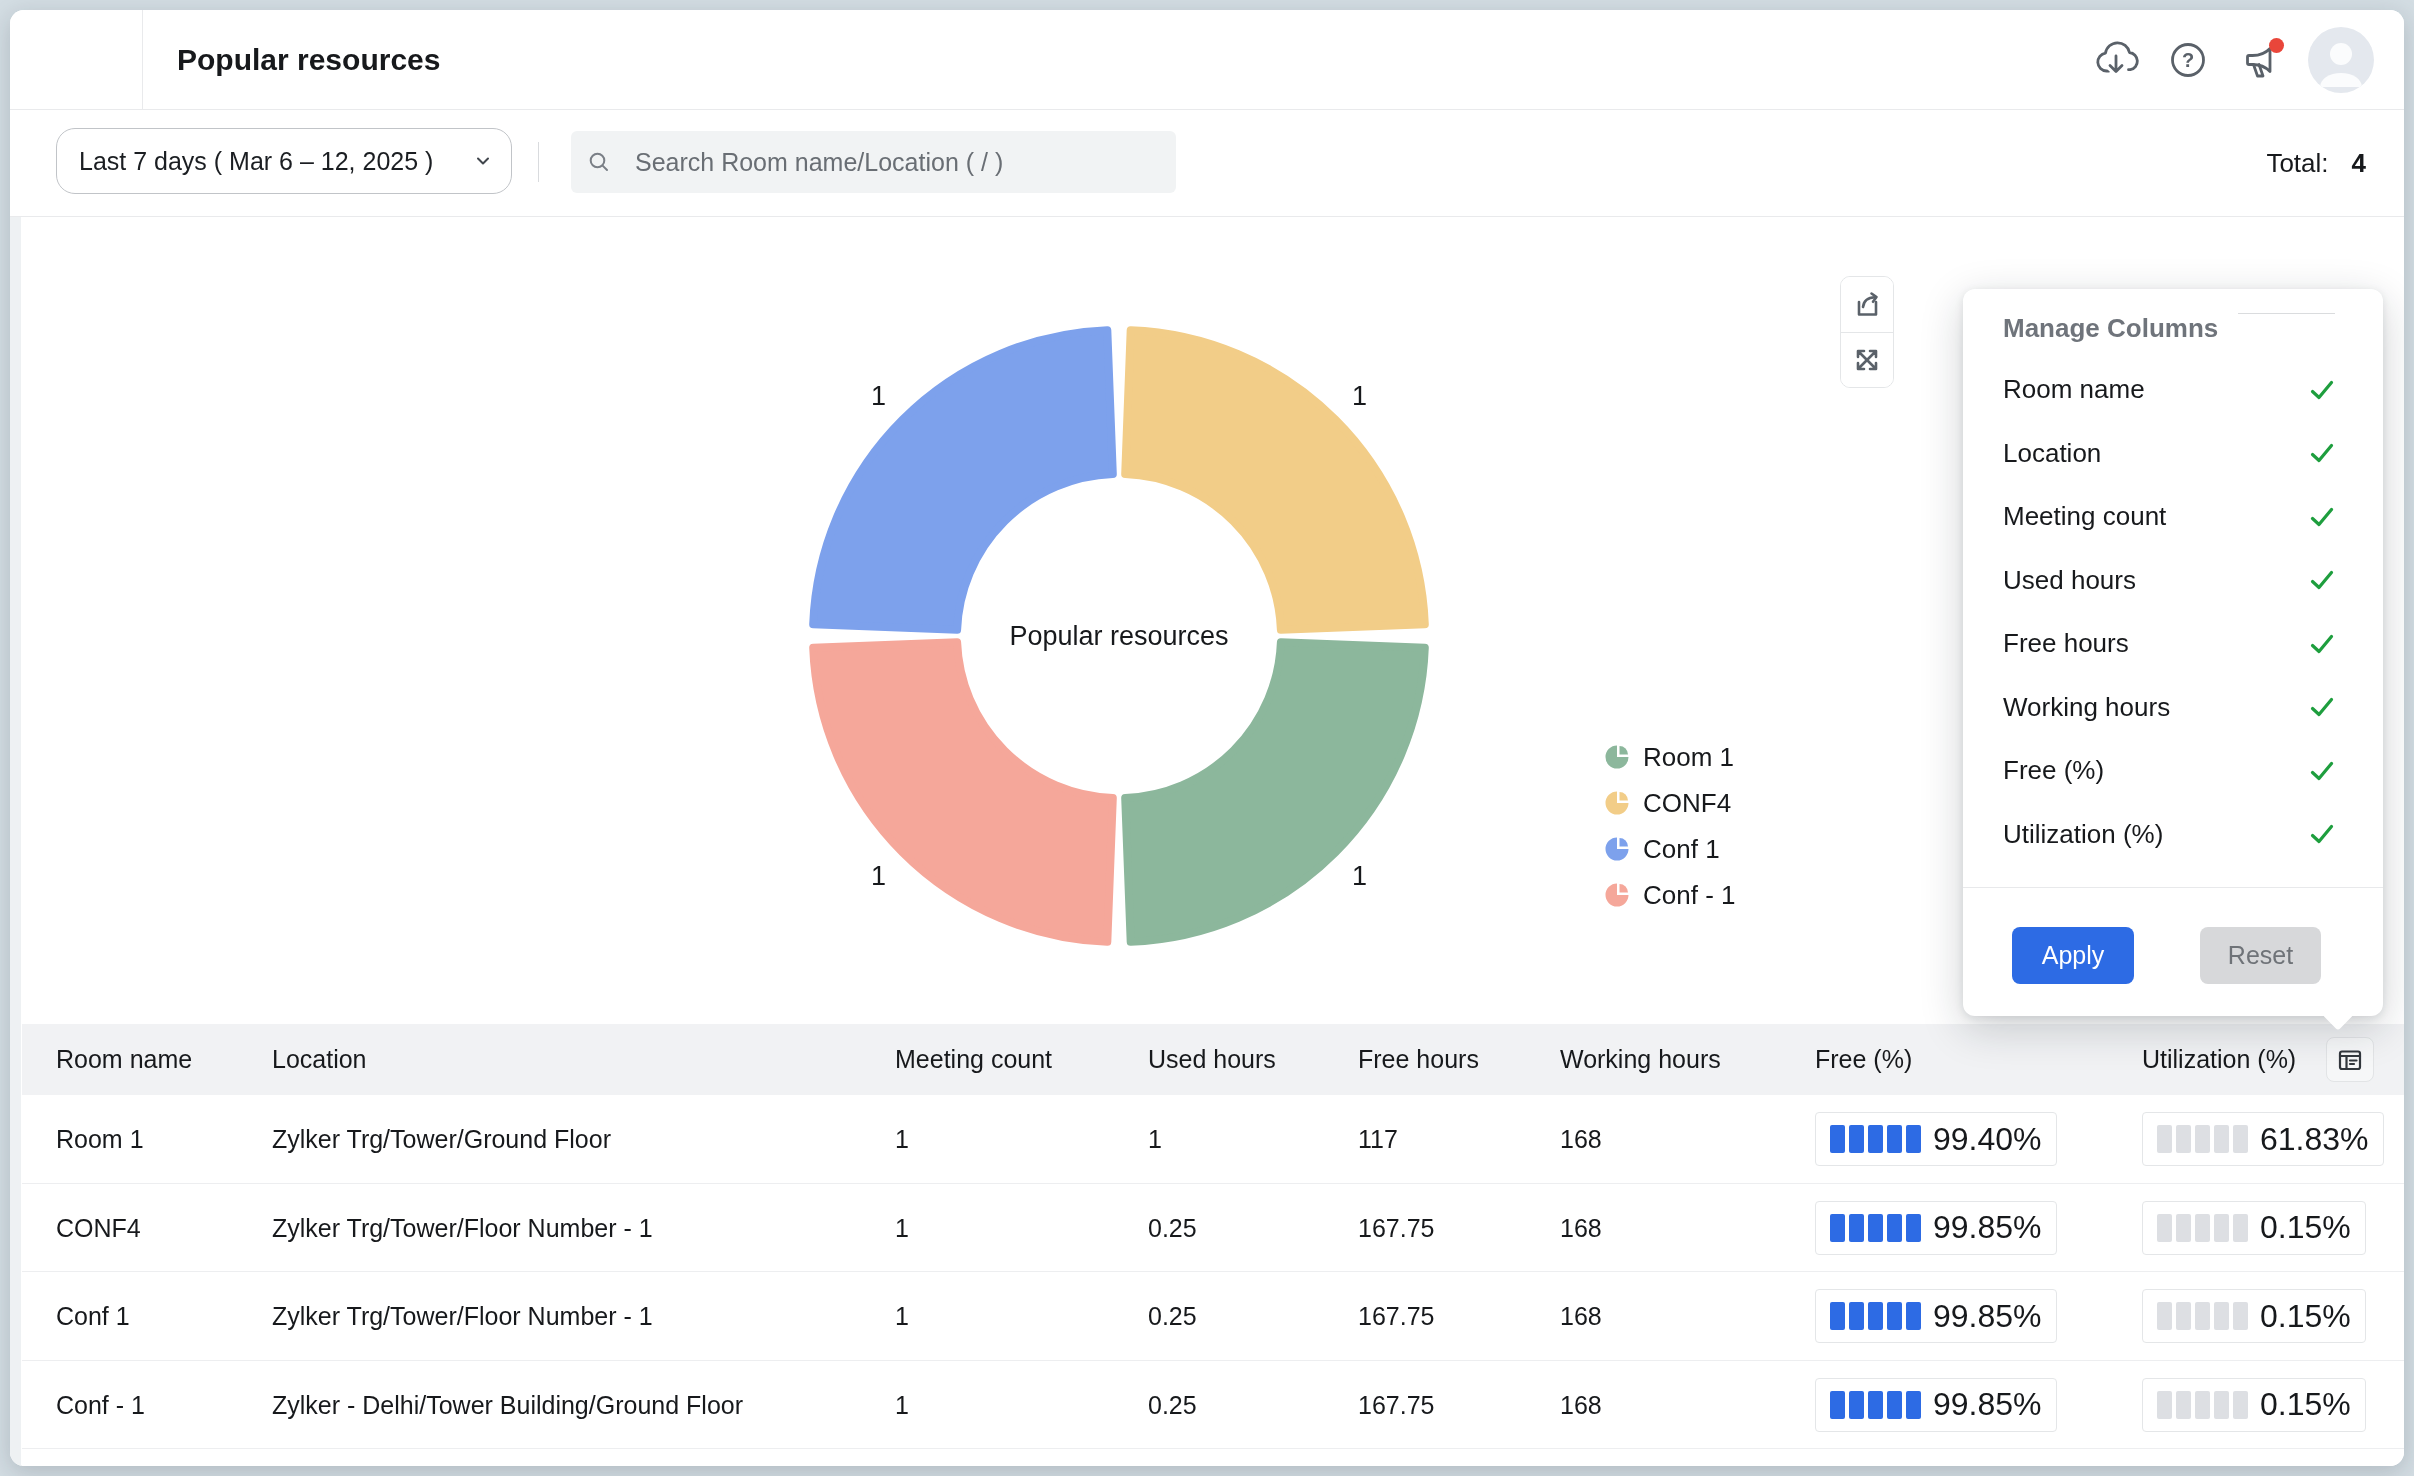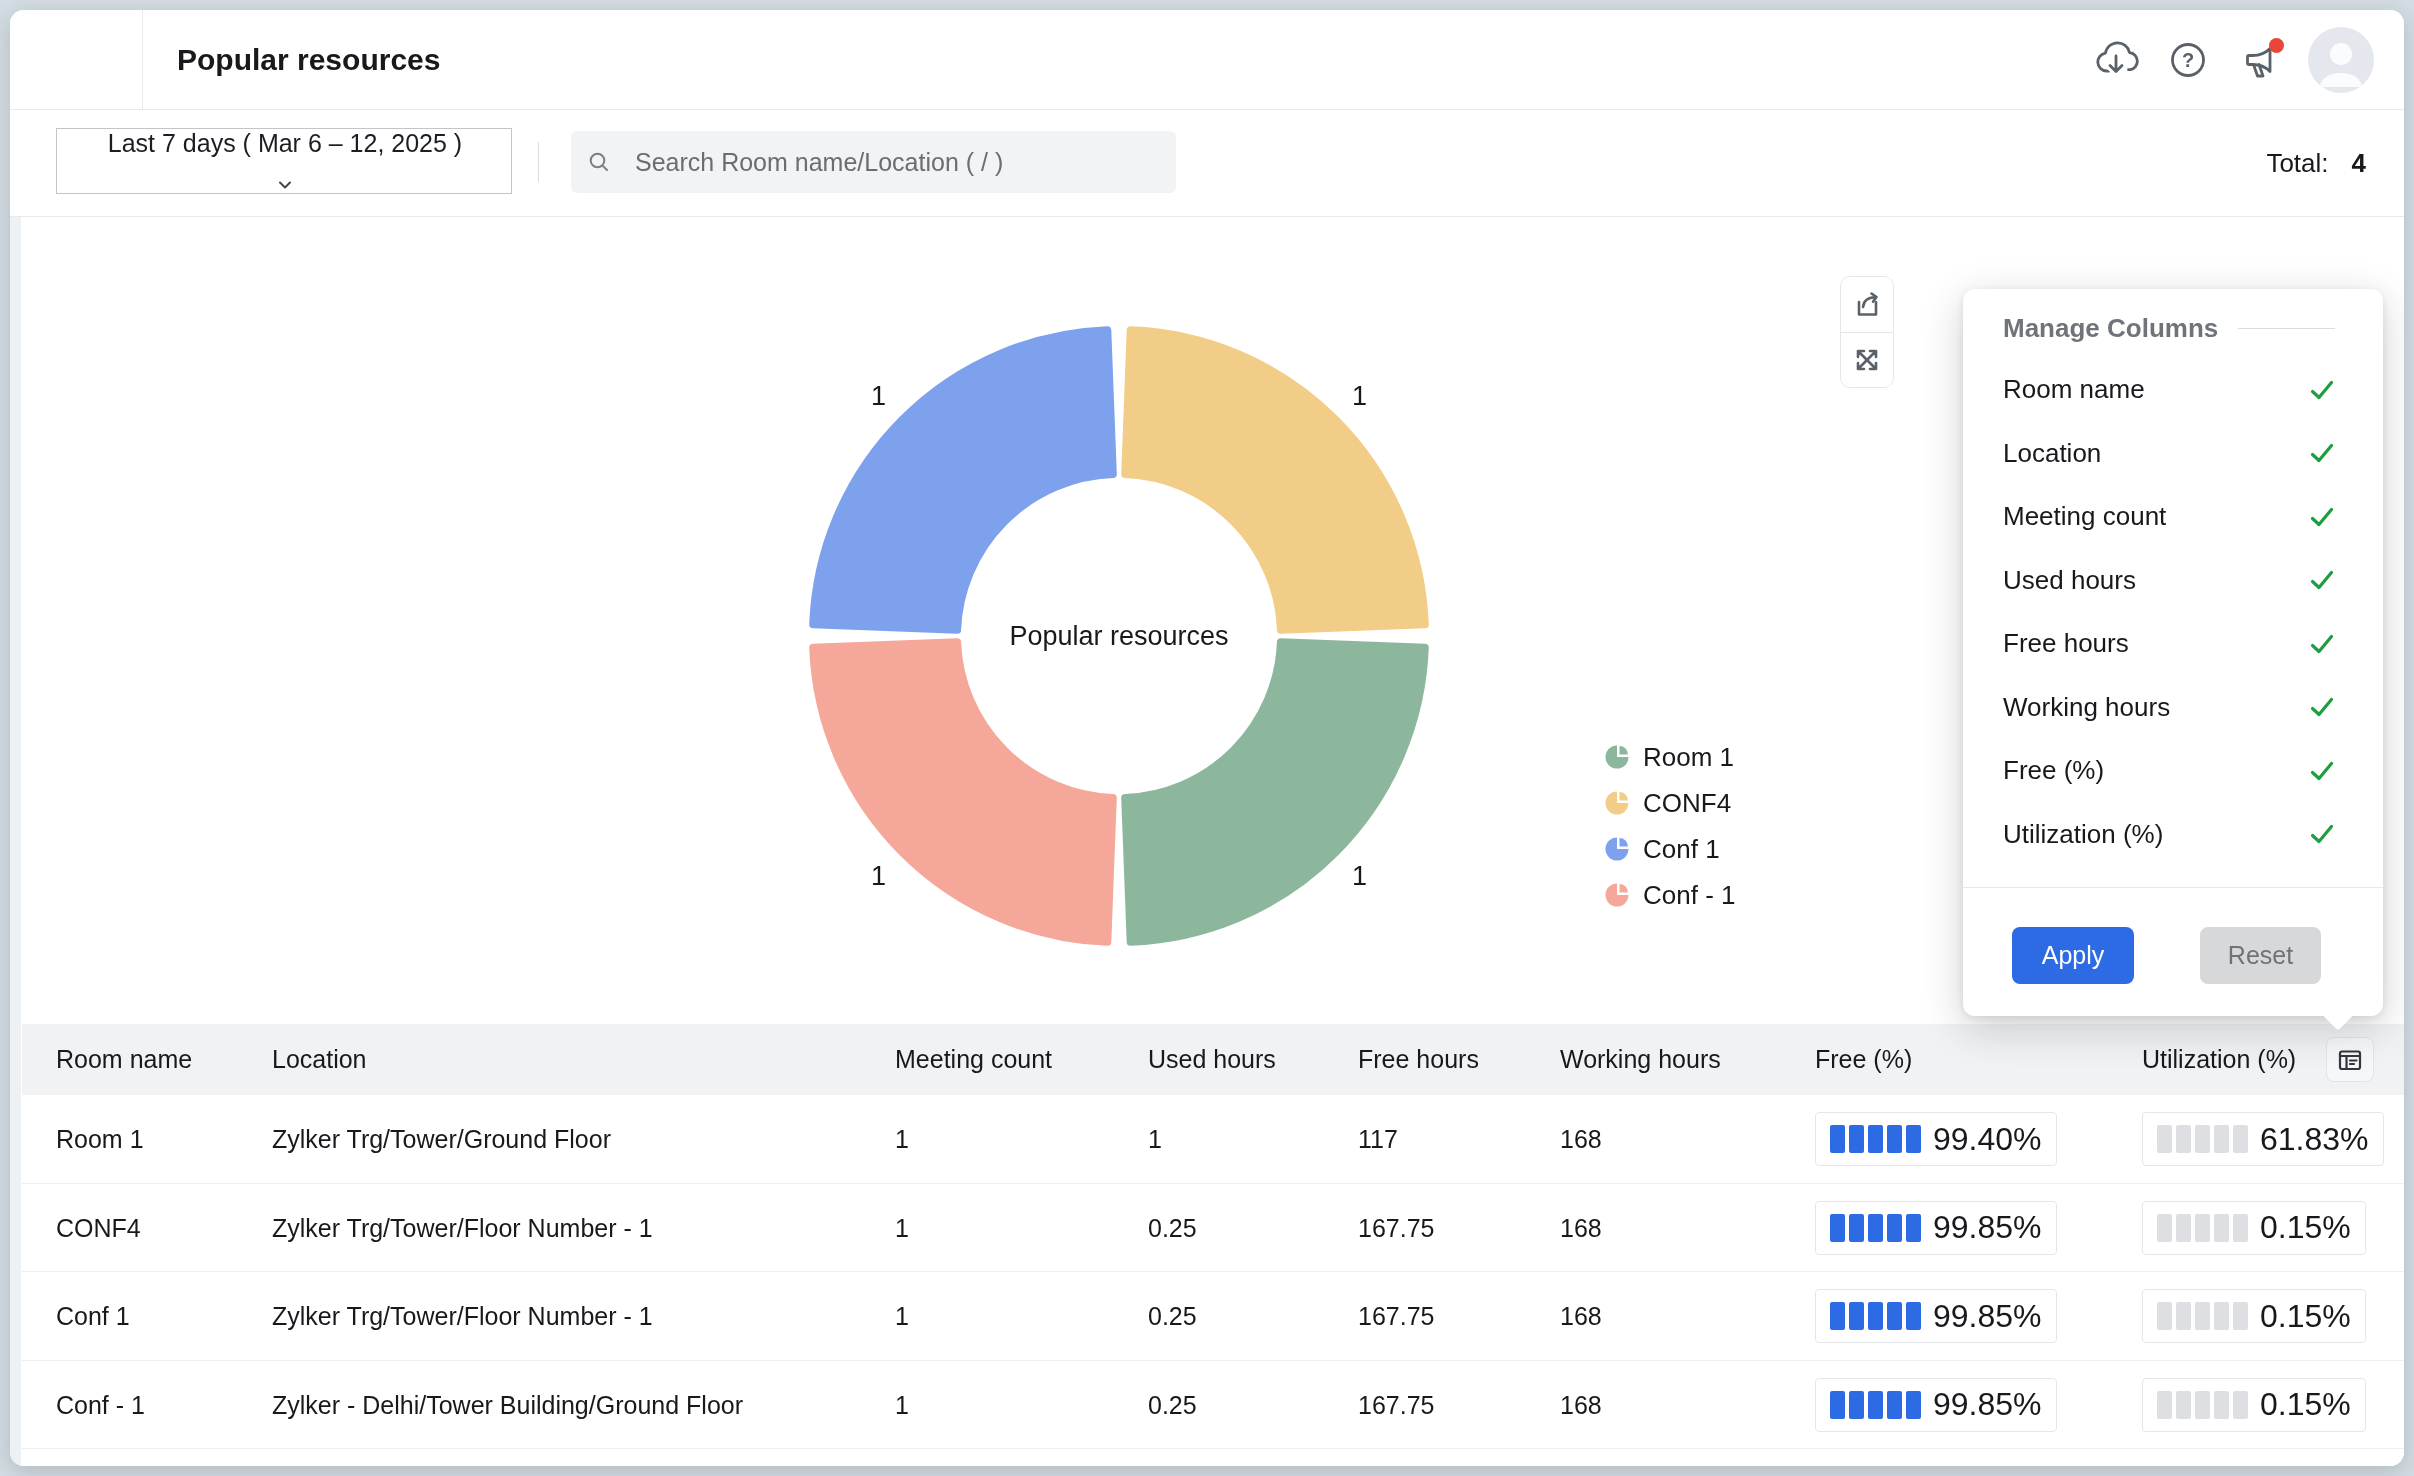--- a/index.html
+++ b/index.html
@@ -29,21 +29,21 @@
   .logo-divider{position:absolute;left:132px;top:0;width:1px;height:100px;background:var(--line);}
   .app-title{position:absolute;left:167px;top:0;height:100px;line-height:100px;font-size:30px;font-weight:600;color:var(--ink);}
   .header-actions{position:absolute;right:30px;top:0;height:100px;display:flex;align-items:center;gap:24px;}
   .icon-btn{width:48px;height:48px;border:none;background:transparent;display:flex;align-items:center;justify-content:center;cursor:pointer;position:relative;}
   .icon-btn svg{stroke:#5A6169;fill:none;stroke-width:2.8;stroke-linecap:round;stroke-linejoin:round;}
   .notif-dot{position:absolute;top:2px;right:0;width:15px;height:15px;border-radius:50%;background:var(--notification_red,#E9463A);}
   .avatar{width:66px;height:66px;border-radius:50%;overflow:hidden;background:#E4E8EE;}
 
   
   .filter-bar{position:absolute;left:0;top:100px;right:0;height:107px;background:#fff;border-bottom:1px solid var(--line);}
-  .date-dropdown{position:absolute;left:46px;top:18px;width:456px;height:66px;border:1px solid #C1C4C8;border-radius:0;background:#fff;display:flex;align-items:center;padding:0 20px 0 22px;cursor:pointer;flex-direction:column;}
+  .date-dropdown{position:absolute;left:46px;top:18px;width:456px;height:66px;border:1px solid #C1C4C8;border-radius:19px;background:#fff;display:flex;align-items:center;padding:0 20px 0 22px;cursor:pointer;}
   .date-dropdown .label{font-size:25px;font-weight:500;color:#1B1E22;flex:1;white-space:nowrap;}
   .vsep{position:absolute;left:528px;top:32px;width:1px;height:40px;background:#D9DBDE;}
   .search-box{position:absolute;left:561px;top:21px;width:605px;height:62px;background:#F1F3F4;border-radius:6px;display:flex;align-items:center;padding:0 16px;gap:24px;}
   .search-box input{flex:1;border:none;outline:none;background:transparent;font-size:25px;font-family:inherit;color:#2A2E33;}
   .search-box input::placeholder{color:#696E74;}
   .total{position:absolute;right:38px;top:0;height:107px;display:flex;align-items:center;font-size:26px;color:var(--ink);gap:23px;}
   .total b{font-weight:700;}
 
   
   .left-rail{position:absolute;left:0;top:207px;bottom:0;width:11px;background:#EEF1F3;}
@@ -60,21 +60,21 @@
   .legend-item .txt{font-size:26px;color:var(--ink);}
 
   .chart-tools{position:absolute;left:1819px;top:58px;width:54px;border:1px solid #E4E6E8;border-radius:10px;background:#fff;overflow:hidden;}
   .chart-tool{width:100%;height:55px;border:none;background:#fff;display:flex;align-items:center;justify-content:center;cursor:pointer;}
   .chart-tool + .chart-tool{border-top:1px solid #E4E6E8;}
   .chart-tool svg{stroke:#5A6169;fill:none;stroke-width:2.6;stroke-linecap:round;stroke-linejoin:round;}
 
   
   .popover{position:absolute;left:1953px;top:279px;width:420px;height:727px;background:#fff;border-radius:12px;box-shadow:0 12px 44px rgba(22,28,38,.20),0 2px 8px rgba(22,28,38,.10);z-index:20;}
   .popover-pointer{position:absolute;bottom:-10px;right:34px;width:22px;height:22px;background:#fff;transform:rotate(45deg);border-radius:3px;}
-  .mc-title-row{display:flex;align-items:center;gap:20px;margin:24px 48px 0 40px;}
+  .mc-title-row{display:flex;align-items:flex-start;gap:20px;margin:24px 48px 0 40px;}
   .mc-title{font-size:26px;font-weight:700;color:var(--muted);white-space:nowrap;}
   .mc-title-line{flex:1;height:1px;background:#DADCDE;}
   .mc-options{margin-top:14px;}
   .mc-option{height:63.5px;display:flex;align-items:center;justify-content:space-between;padding:0 48px 0 40px;cursor:pointer;}
   .mc-option .lbl{font-size:26px;color:var(--ink);}
   .mc-option svg{stroke:var(--check_green,#1E9E3E);fill:none;stroke-width:3.2;stroke-linecap:round;stroke-linejoin:round;}
   .mc-divider{height:1px;background:#E8E9EB;margin-top:21px;}
   .mc-actions{display:flex;gap:66px;margin:39px 0 0 49px;}
   .btn{height:57px;border:none;border-radius:8px;font-size:25px;font-weight:400;font-family:inherit;cursor:pointer;}
   .btn-apply{width:122px;background:var(--accent_blue,#2D6BE4);color:#fff;}

